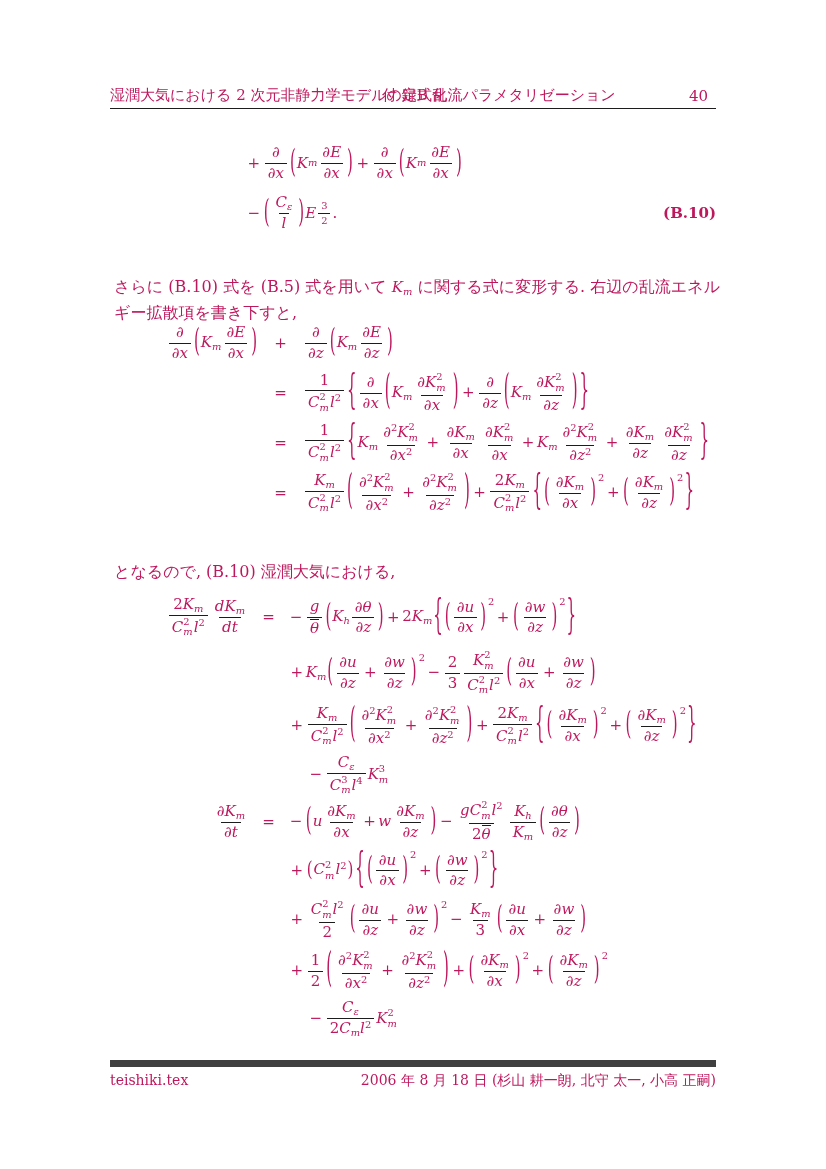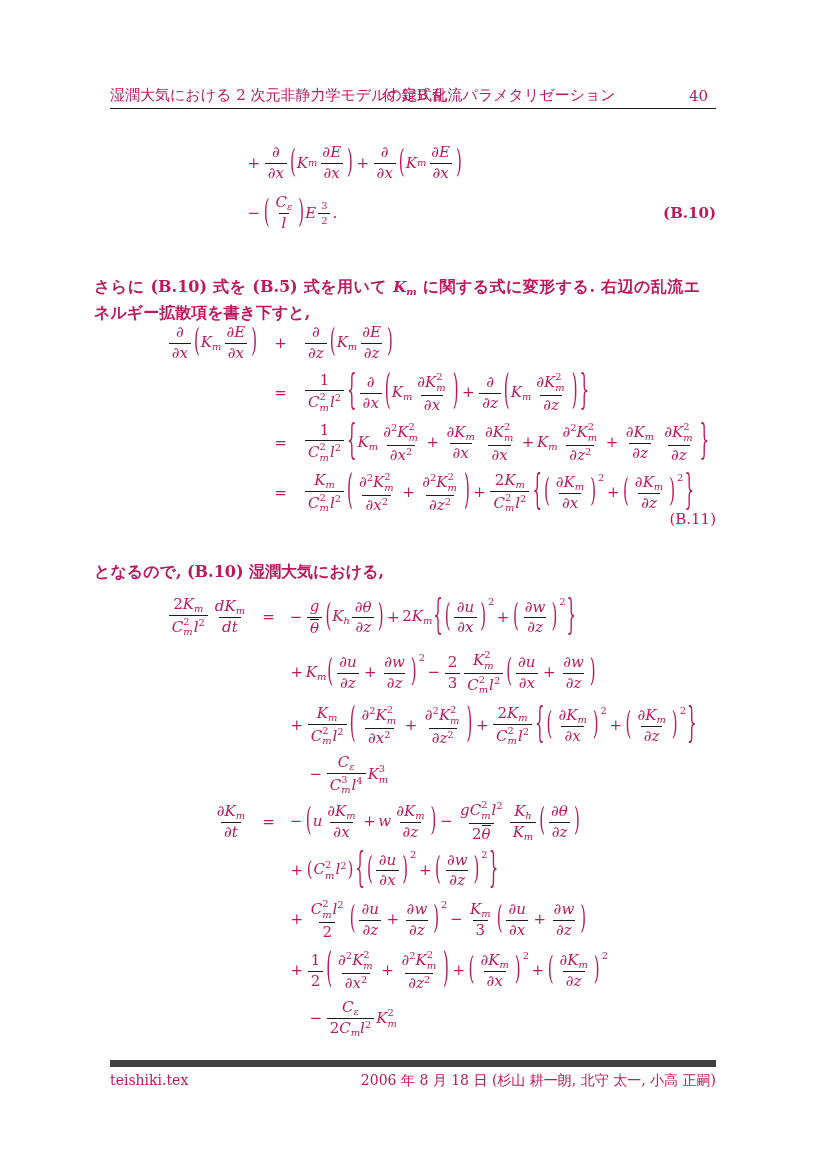--- a/index.html
+++ b/index.html
@@ -7,21 +7,21 @@
         font-family:"DejaVu Serif","Liberation Serif",serif;overflow:hidden;}
 
   
   #header{position:absolute;top:86px;left:110px;width:606px;height:22px;font-size:15px;}
   #header .layer1{position:absolute;left:0;top:0;white-space:nowrap;}
   #header .layer2{position:absolute;left:272px;top:0;white-space:nowrap;}
   #header .pagenum{position:absolute;right:8px;top:1px;}
   #header-rule{position:absolute;top:108px;left:110px;width:606px;border-top:1px solid #1c1c1c;}
 
   
-  .para{position:absolute;left:94px;width:606px;font-size:16px;line-height:1.62;text-align:justify;font-weight:bold;}
+  .para{position:absolute;left:114px;width:606px;font-size:16px;line-height:1.62;text-align:justify;}
   #para1{top:258px;}
   #para2{top:543px;}
 
   
   .math,.m{font-family:"DejaVu Serif","Liberation Serif",serif;font-size:15px;}
   .m{font-size:15px;}
   .v{font-style:italic;font-family:"DejaVu Serif","Liberation Serif",serif;}
   .op{margin:0 0.17em;}
   .fr{display:inline-flex;flex-direction:column;align-items:center;vertical-align:middle;
       margin:0 2px;text-align:center;line-height:1.15;}
@@ -235,21 +235,20 @@
                 <span class=""><i class="v">m</i></span>
               </span><i class="v">l</i><span class="sup">2</span></span>
           </span><span class="dl s3">{</span><span class="dl s2">(</span><span class="fr">
             <span class="nu"><i class="v">∂</i><i class="v">K</i><span class="sub"><i class="v">m</i></span></span>
             <span class="de"><i class="v">∂</i><i class="v">x</i></span>
           </span><span class="dl s2">)</span><span class="hsup">2</span><span class="op">+</span><span class="dl s2">(</span><span class="fr">
             <span class="nu"><i class="v">∂</i><i class="v">K</i><span class="sub"><i class="v">m</i></span></span>
             <span class="de"><i class="v">∂</i><i class="v">z</i></span>
           </span><span class="dl s2">)</span><span class="hsup">2</span><span class="dl s3">}</span></span>
     </div>
-    <div class="tag">(B.11)</div>
   </div>
 
   <p id="para2" class="para">となるので, (B.10) 湿潤大気における,</p>
 
   <div id="eq-main" class="eqblock math">
     <div class="eqrow r1">
       <span class="lhs"><span class="fr">
             <span class="nu">2<i class="v">K</i><span class="sub"><i class="v">m</i></span></span>
             <span class="de"><i class="v">C</i><span class="sst">
                 <span class="">2</span>

